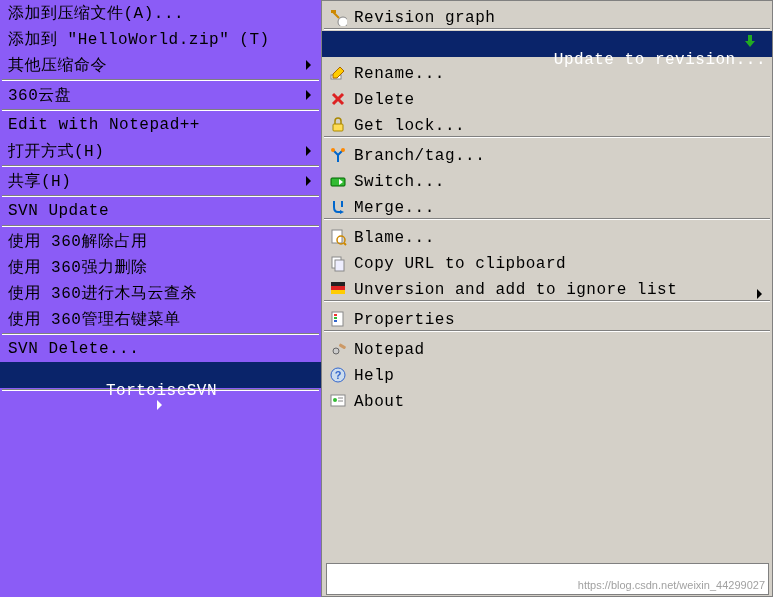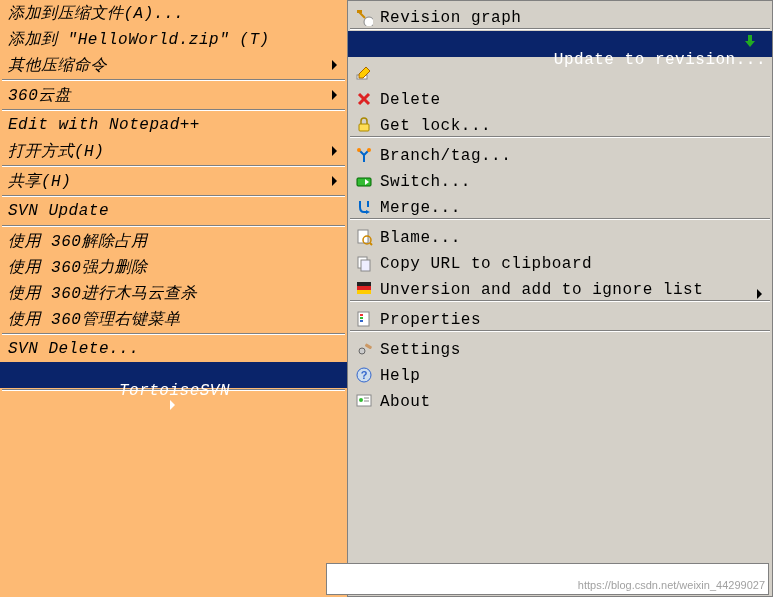--- a/index.html
+++ b/index.html
@@ -10,24 +10,23 @@
   width: 773px;
   height: 597px;
   overflow: hidden;
   position: relative;
 }
 .menu-container {
   display: flex;
   height: 100%;
 }
 .left-menu {
-  width: 348px;
-  background: #fdba74;
+  width: 322px;
+  background: #8b5cf6;
   border-right: 1px solid #808080;
-  font-style: italic;
 }
 .right-menu {
   flex: 1;
   background: #d4d0c8;
   border: 1px solid #808080;
   border-left: none;
 }
 .menu-item {
   display: flex;
   align-items: center;
@@ -194,20 +193,21 @@
         </span>
         <span class="label">Update to revision...</span>
       </div>
       <div class="menu-item">
         <span class="icon-slot">
           <svg width="18" height="18" viewBox="0 0 18 18">
             <rect x="2" y="11" width="10" height="4" fill="#fff" stroke="#888"></rect>
             <path d="M11 3 L15 7 L8 14 L4 14 L4 10 Z" fill="#fc0" stroke="#a60"></path>
           </svg>
         </span>
+        <span class="label">Rename...</span>
       </div>
       <div class="menu-item">
         <span class="icon-slot">
           <svg width="18" height="18" viewBox="0 0 18 18">
             <line x1="4" y1="4" x2="14" y2="14" stroke="#d22" stroke-width="3"></line>
             <line x1="14" y1="4" x2="4" y2="14" stroke="#d22" stroke-width="3"></line>
           </svg>
         </span>
         <span class="label">Delete</span>
       </div>
@@ -293,21 +293,21 @@
         <span class="label">Properties</span>
       </div>
       <div class="separator"></div>
       <div class="menu-item">
         <span class="icon-slot">
           <svg width="18" height="18" viewBox="0 0 18 18">
             <circle cx="7" cy="11" r="3" fill="#ccc" stroke="#666"></circle>
             <rect x="8" y="3" width="7" height="3" rx="1" fill="#c96" transform="rotate(30 9 9)"></rect>
           </svg>
         </span>
-        <span class="label">Settings</span>
+        <span class="label">Notepad</span>
       </div>
       <div class="menu-item">
         <span class="icon-slot">
           <svg width="18" height="18" viewBox="0 0 18 18">
             <circle cx="9" cy="9" r="7" fill="#cde" stroke="#36c"></circle>
             <text x="9" y="13" font-size="11" text-anchor="middle" fill="#36c" font-family="Arial" font-weight="bold">?</text>
           </svg>
         </span>
         <span class="label">Help</span>
       </div>

